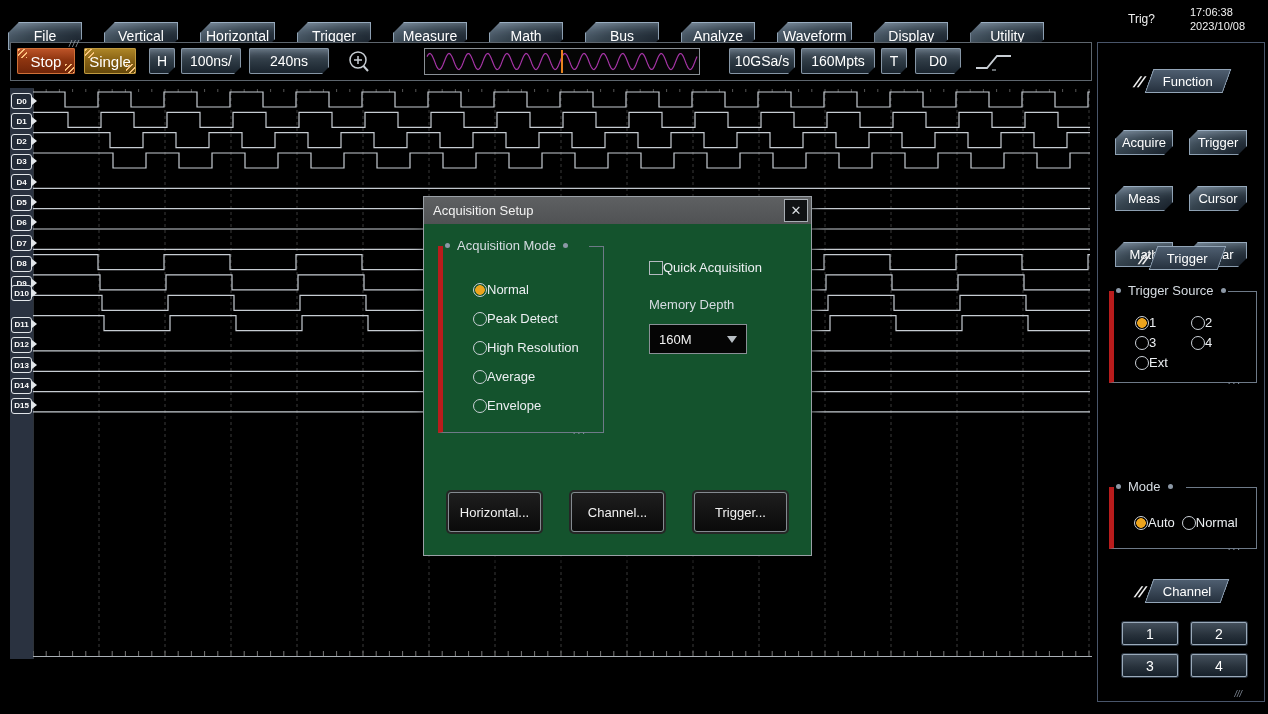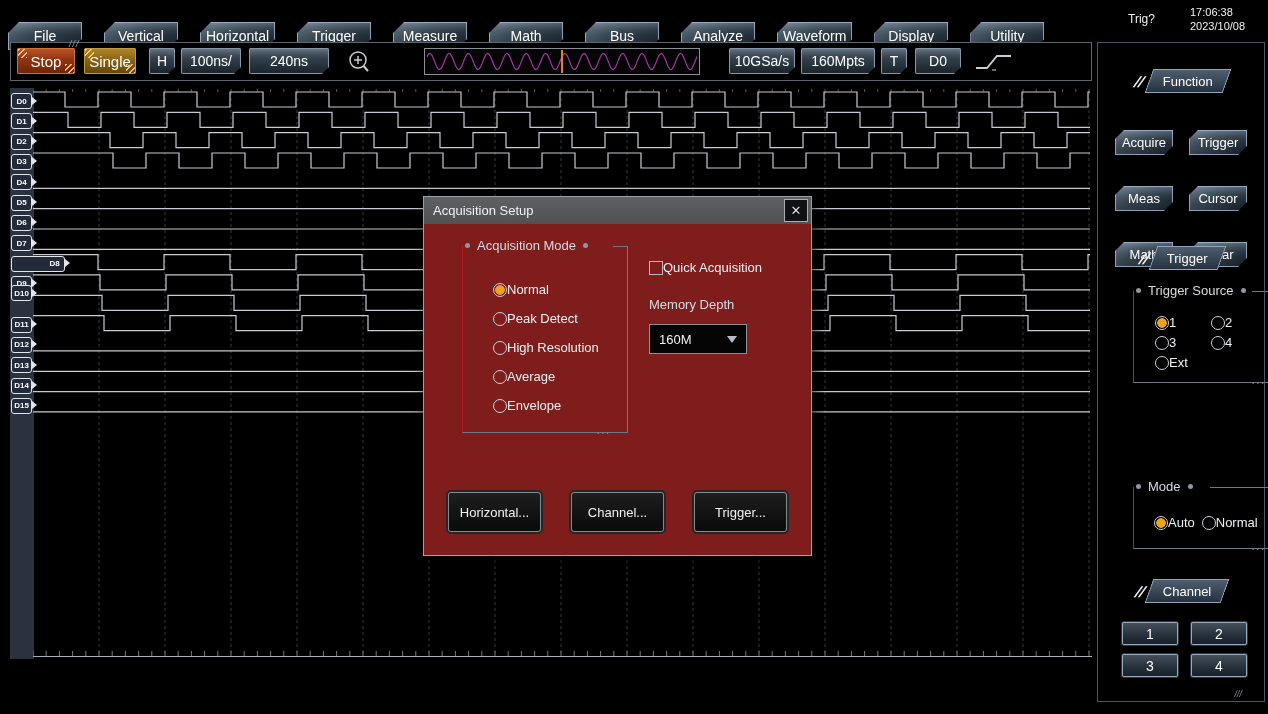--- a/index.html
+++ b/index.html
@@ -39,34 +39,34 @@
 
   
   .plot-wrap{position:absolute;left:10px;top:88px;width:1082px;height:571px;}
   .chan-strip{position:absolute;left:0;top:0;width:23px;height:571px;background:#2a3240;}
   .chan-tag{position:absolute;left:1px;width:19px;height:14px;border:1px solid #e2e6ea;border-radius:3px;
      background:#232b38;color:#fff;font-size:8px;font-weight:bold;display:flex;align-items:center;justify-content:center;}
   .chan-tag::after{content:'';position:absolute;right:-6px;top:2.5px;border-left:5px solid #e2e6ea;
      border-top:4px solid transparent;border-bottom:4px solid transparent;}
 
   
-  .group{position:absolute;border-left:1px solid #b91c1c;border-right:1px solid #6e7a88;border-bottom:1px solid #6e7a88;box-sizing:border-box;margin-left:24px;}
+  .group{position:absolute;border-left:5px solid #b91c1c;border-right:1px solid #6e7a88;border-bottom:1px solid #6e7a88;box-sizing:border-box;}
   .group::after{content:'';position:absolute;top:0;right:0;border-top:1px solid #6e7a88;}
   .group-label{position:absolute;top:-8px;left:2px;display:flex;align-items:center;gap:7px;
      font-size:13px;color:#d6dce2;white-space:nowrap;}
   .dot{width:5px;height:5px;border-radius:50%;background:#8c98a6;display:inline-block;}
 
   .radio{width:14px;height:14px;border:1.5px solid #ccd2d8;border-radius:50%;box-sizing:border-box;
      display:inline-block;background:transparent;flex:0 0 14px;}
   .radio.on{background:radial-gradient(circle at 50% 50%,#eca41e 0 53%,rgba(0,0,0,0) 60%);}
   .opt-row{display:flex;align-items:center;gap:0;font-size:13px;color:#eceff2;cursor:pointer;}
   .checkbox{width:14px;height:14px;border:1.5px solid #b4bac0;box-sizing:border-box;display:inline-block;background:transparent;}
 
   
-  .dialog{position:absolute;left:423px;top:196px;width:389px;height:360px;background:#7f1d1d;
+  .dialog{position:absolute;left:423px;top:196px;width:389px;height:360px;background:#14532d;
      border:1px solid #9aa0a6;box-sizing:border-box;box-shadow:3px 5px 14px rgba(0,0,0,.7);z-index:5;}
   .dialog-title{height:27px;background:linear-gradient(180deg,#5e6062,#505254);display:flex;align-items:center;
      padding-left:9px;font-size:13px;color:#f2f2f2;}
   .dialog-close{position:absolute;right:3px;top:2px;width:24px;height:23px;background:#101214;border:1px solid #a8aeb4;
      color:#d8dce0;font-size:13px;display:flex;align-items:center;justify-content:center;cursor:pointer;}
   .acq-group{left:14px;top:49px;width:166px;height:187px;}
   .acq-group::after{width:14px;}
   .acq-rows{position:absolute;left:30px;top:36px;display:flex;flex-direction:column;gap:14px;}
   .acq-group .tail-dots{position:absolute;right:14px;bottom:-4px;color:#8c98a6;font-size:10px;letter-spacing:2px;}
   .dlg-right{position:absolute;left:225px;top:63px;width:150px;}
@@ -364,21 +364,21 @@
       </svg>
     <div class="chan-strip" id="chanStrip">
         <div class="chan-tag" style="top: 5px;">D0</div>
         <div class="chan-tag" style="top: 25.33px;">D1</div>
         <div class="chan-tag" style="top: 45.66px;">D2</div>
         <div class="chan-tag" style="top: 65.99px;">D3</div>
         <div class="chan-tag" style="top: 86.32px;">D4</div>
         <div class="chan-tag" style="top: 106.65px;">D5</div>
         <div class="chan-tag" style="top: 126.98px;">D6</div>
         <div class="chan-tag" style="top: 147.31px;">D7</div>
-        <div class="chan-tag" style="top: 167.64px; padding-left: 33px;">D8</div>
+        <div class="chan-tag" style="top: 167.64px;">D8</div>
         <div class="chan-tag" style="top: 187.97px;">D9</div>
         <div class="chan-tag" style="top: 197px;">D10</div>
         <div class="chan-tag" style="top: 228.63px;">D11</div>
         <div class="chan-tag" style="top: 248.96px;">D12</div>
         <div class="chan-tag" style="top: 269.29px;">D13</div>
         <div class="chan-tag" style="top: 289.62px;">D14</div>
         <div class="chan-tag" style="top: 309.95px;">D15</div>
       </div>
   </div>
 

